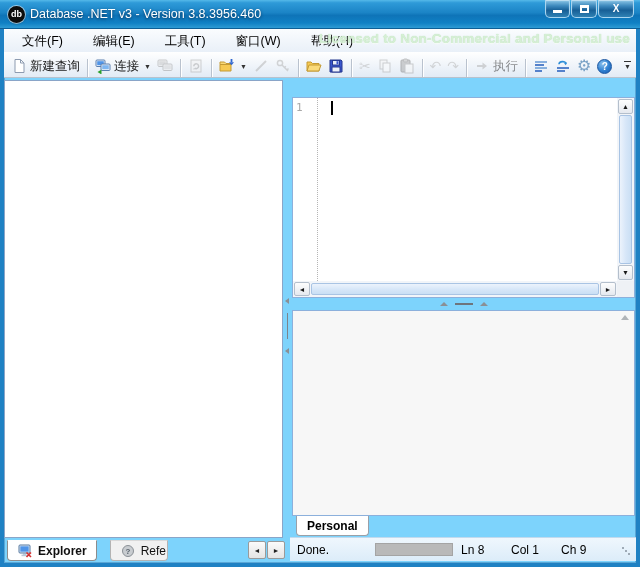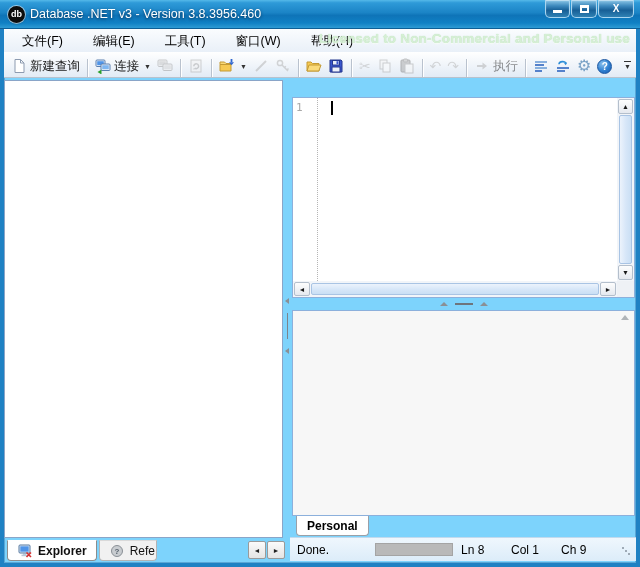--- a/index.html
+++ b/index.html
@@ -40,21 +40,21 @@
   .gear{font-size:16px;color:#7aa2c6;line-height:1;}
   .helpc{width:15px;height:15px;border-radius:50%;border:1px solid #1a55a0;
     background:radial-gradient(circle at 35% 30%,#8cc2ee,#2f7fd0 55%,#1c5fb0);
     color:#fff;font-size:10px;font-weight:700;display:flex;align-items:center;justify-content:center;}
   .overflow{position:absolute;right:2px;top:4px;width:13px;height:18px;display:flex;flex-direction:column;
     align-items:center;justify-content:center;color:#333;}
   .overflow .bar{width:7px;height:1px;background:#333;margin-bottom:1px;}
   .overflow .arr{font-size:7px;}
   
   .tree{position:absolute;left:4px;top:80px;width:279px;height:458px;background:#fff;border:1px solid #8aa5c8;}
-  .ltabs{position:absolute;left:4px;top:540px;width:281px;height:22px;display:flex;padding-left:3px;gap:2px;}
+  .ltabs{position:absolute;left:4px;top:540px;width:281px;height:22px;display:flex;padding-left:3px;gap:13px;}
   .ltab{height:21px;display:flex;align-items:center;gap:5px;padding:0 9px;font-size:12px;color:#111;
     border:1px solid #b3b3b3;border-top:1px solid #d9d9d9;border-radius:0 0 4px 4px;background:#f1f1f1;white-space:nowrap;overflow:hidden;}
   .ltab.active{background:#fff;border-color:#8c8c8c;border-top-color:#fff;font-weight:700;}
   .ltab.cut{width:58px;}
   .tabscroll{position:absolute;right:0;top:1px;display:flex;gap:1px;}
   .tsbtn{width:18px;height:18px;border:1px solid #9a9a9a;border-radius:2px;background:linear-gradient(#fbfbfb,#e4e4e4);
     display:flex;align-items:center;justify-content:center;font-size:7px;color:#222;}
   
   .vsplit{position:absolute;left:283px;top:80px;width:9px;height:458px;}
   .vhandle{position:absolute;left:2px;top:218px;display:flex;flex-direction:column;align-items:center;}

